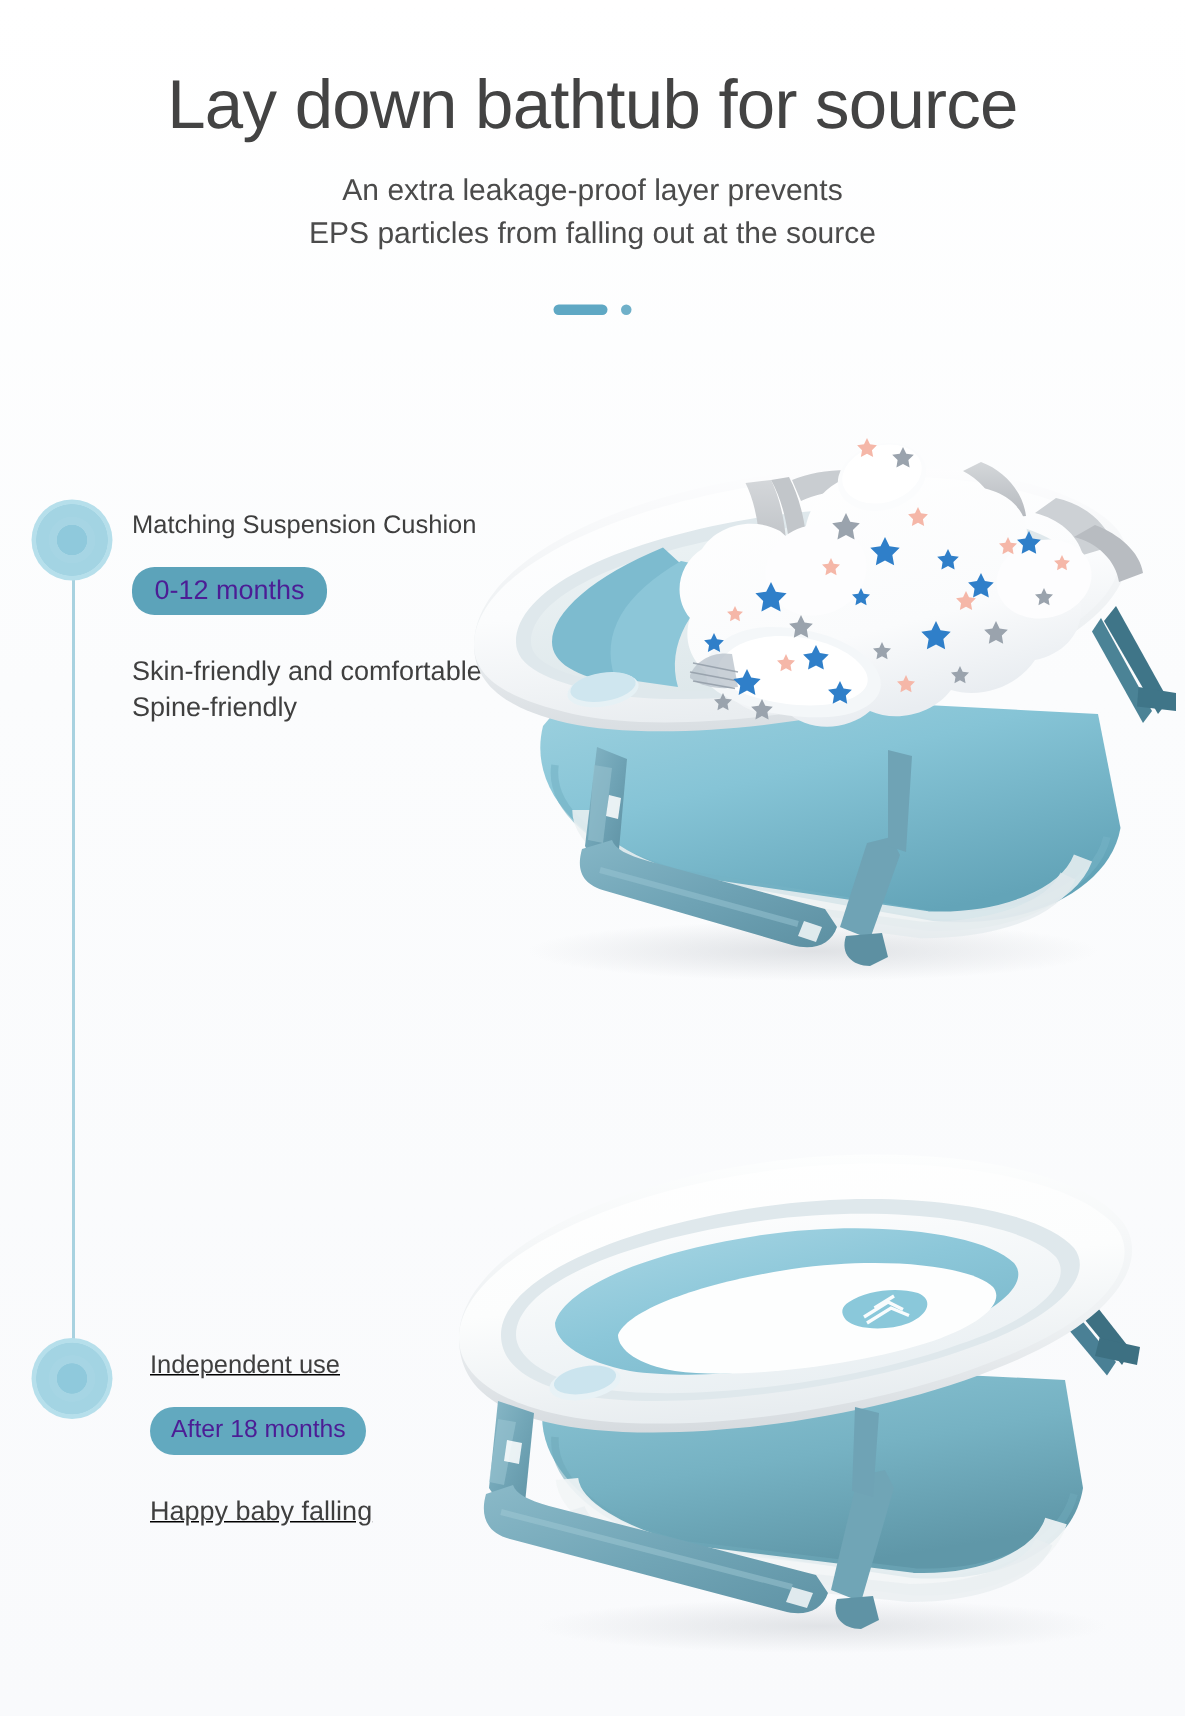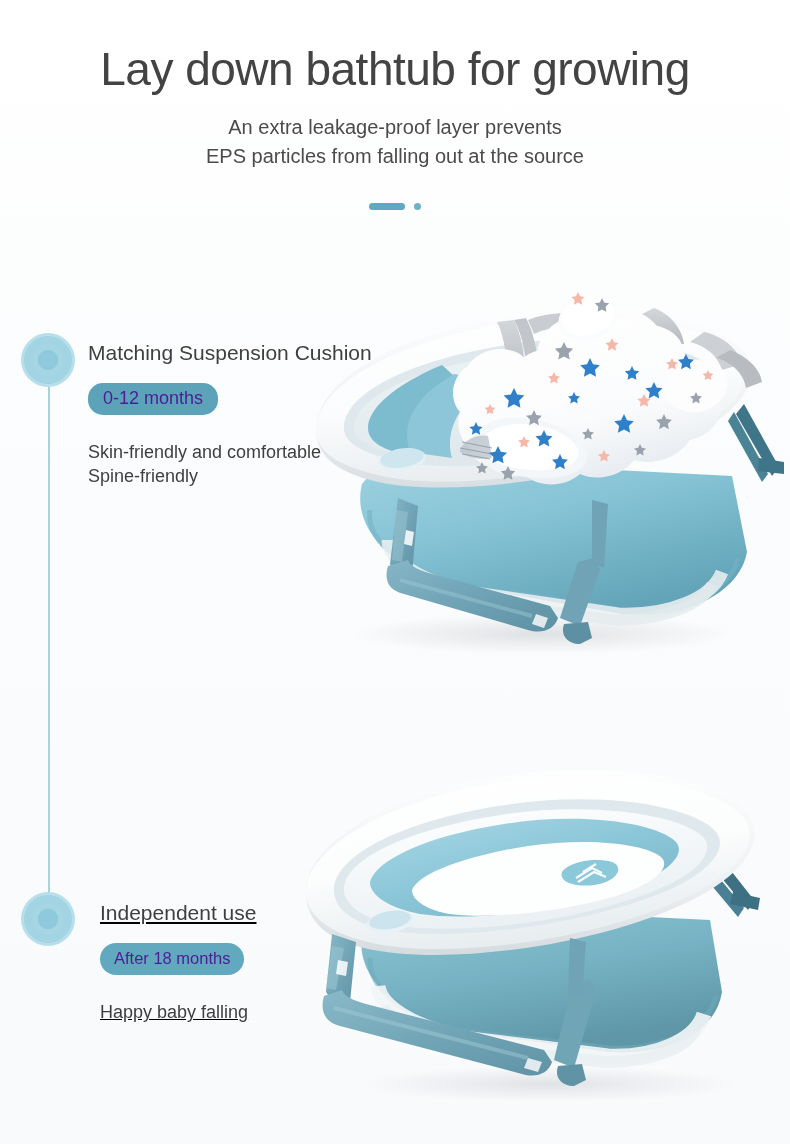--- a/index.html
+++ b/index.html
@@ -94,21 +94,21 @@
   }
   .marker-1 { left: 21px; top: 333px; }
   .marker-2 { left: 21px; top: 892px; }
 
   
   .annot { position: absolute; }
   .annot-1 { left: 88px; top: 340px; }
   .annot-2 { left: 100px; top: 900px; text-decoration: underline; }
 
   .annot-head {
-    font-size: 21px;
+    font-size: 17px;
     color: #3f3f3f;
     line-height: 1.2;
     white-space: nowrap;
   }
   .badge {
     display: inline-block;
     margin-top: 18px;
     padding: 5px 15px 6px 15px;
     border-radius: 15px;
     background: #5ca3ba;
@@ -137,21 +137,21 @@
   .photo-1 { left: 292px; top: 262px; width: 498px; height: 395px; }
   .photo-2 { left: 278px; top: 752px; width: 512px; height: 355px; }
   .photo svg { display: block; width: 100%; height: 100%; }
 </style>
 </head>
 <body>
 
 <div class="page">
 
   <div class="header">
-    <h1 class="title">Lay down bathtub for growing</h1>
+    <h1 class="title">Lay down bathtub for source</h1>
     <p class="subtitle">
       <span>An extra leakage-proof layer prevents</span>
       <span>EPS particles from falling out at the source</span>
     </p>
   </div>
 
   <div class="pager">
     <div class="pager-bar"></div>
     <div class="pager-dot"></div>
   </div>

